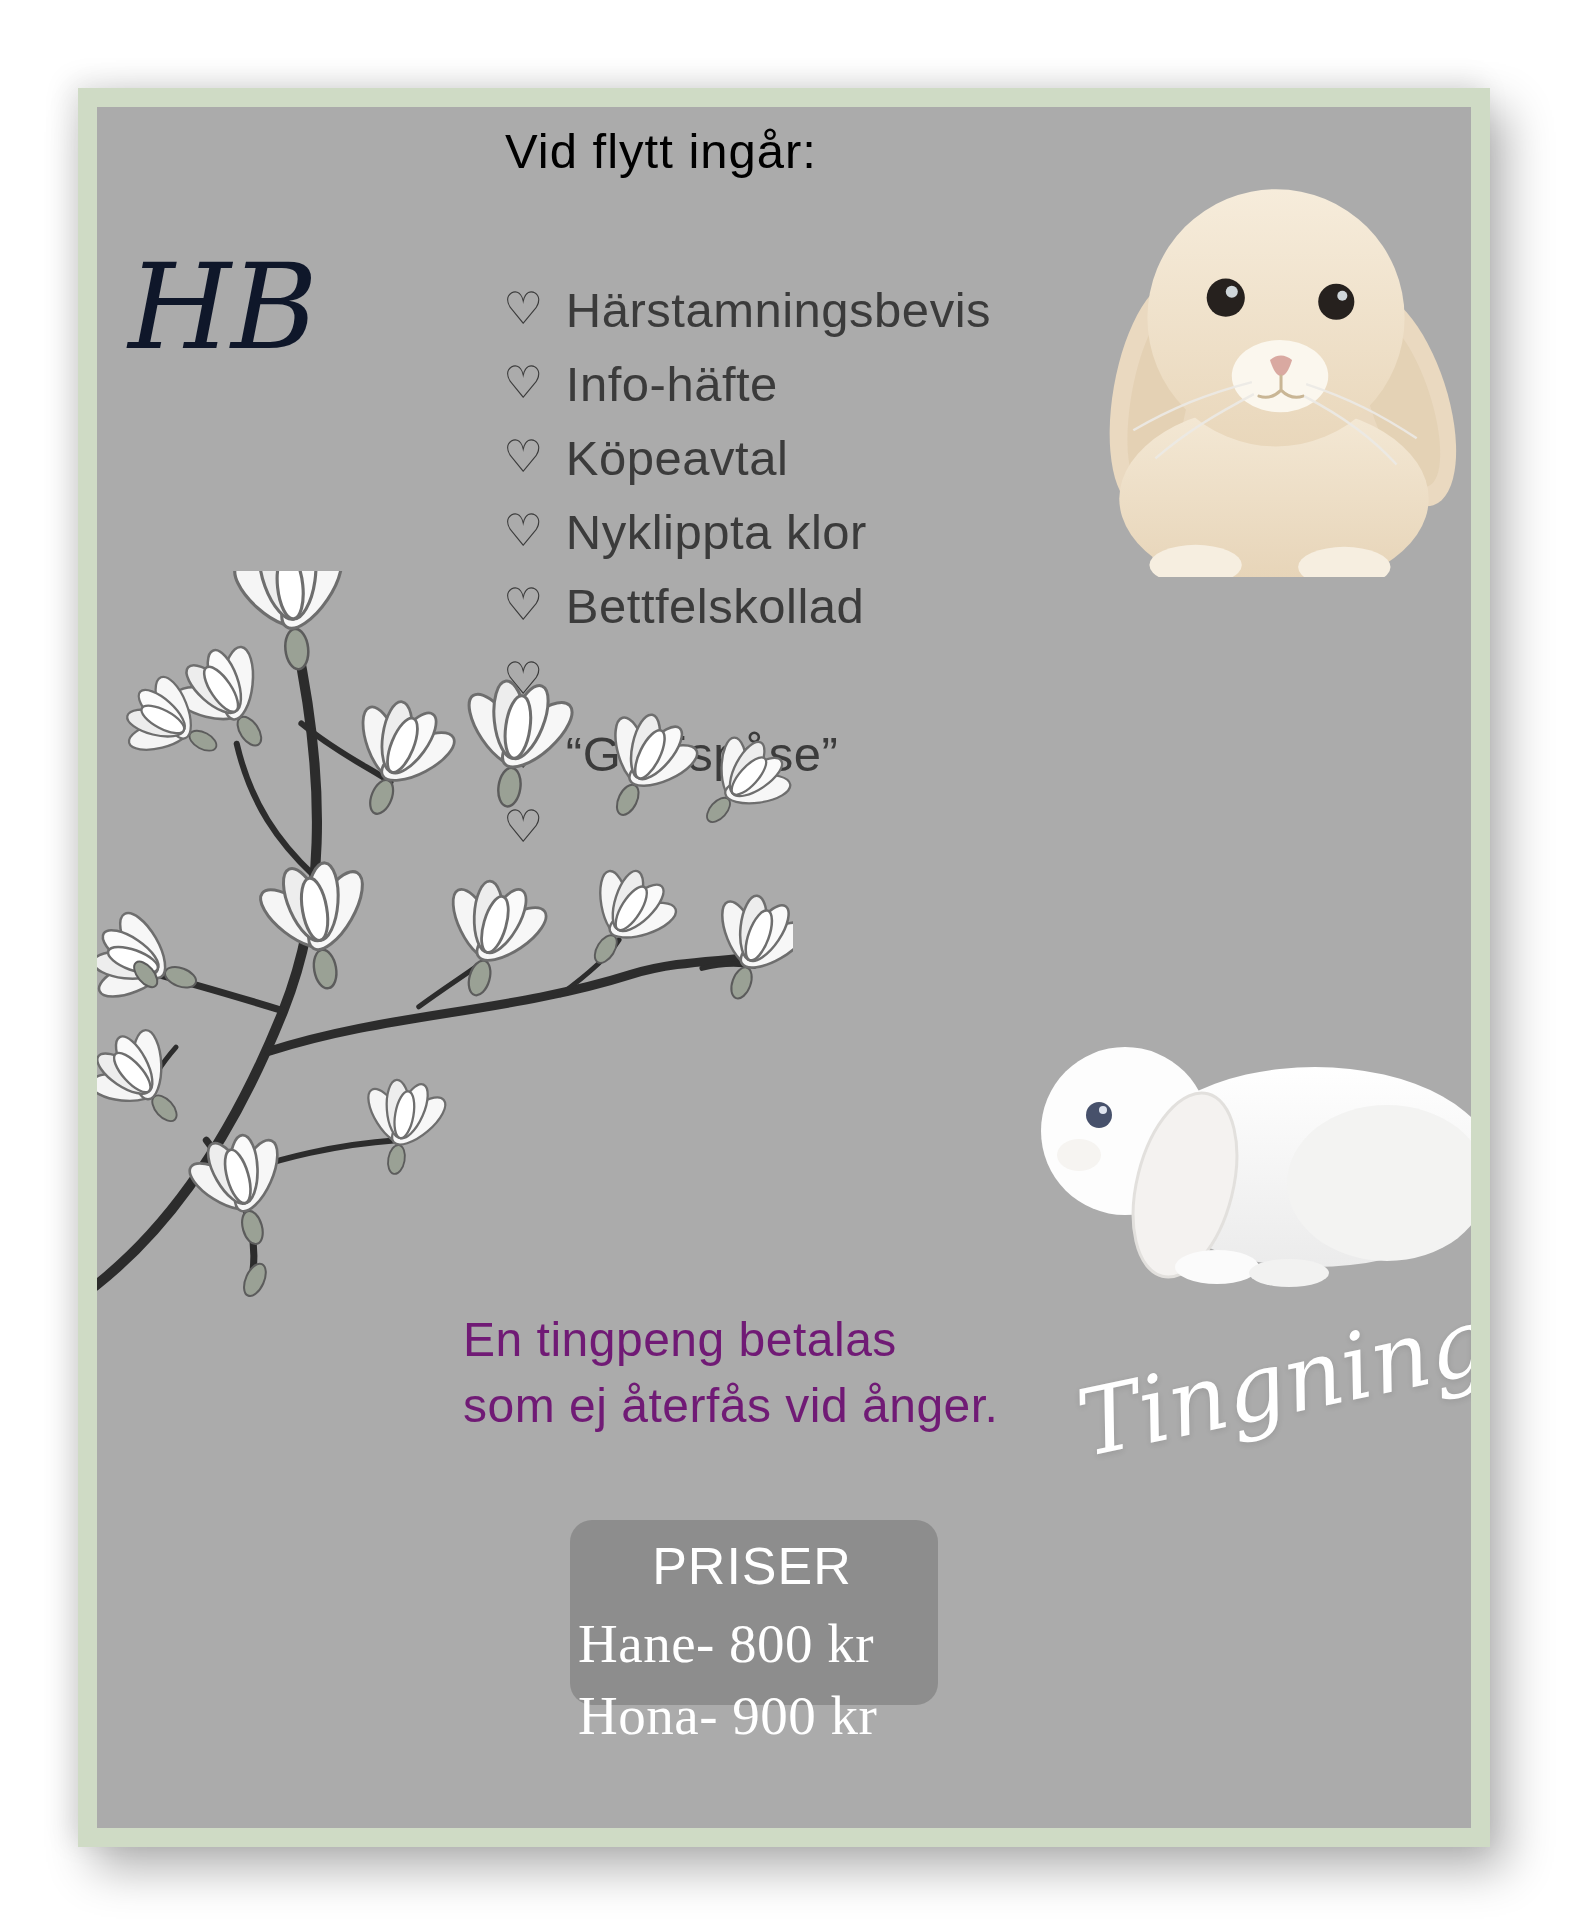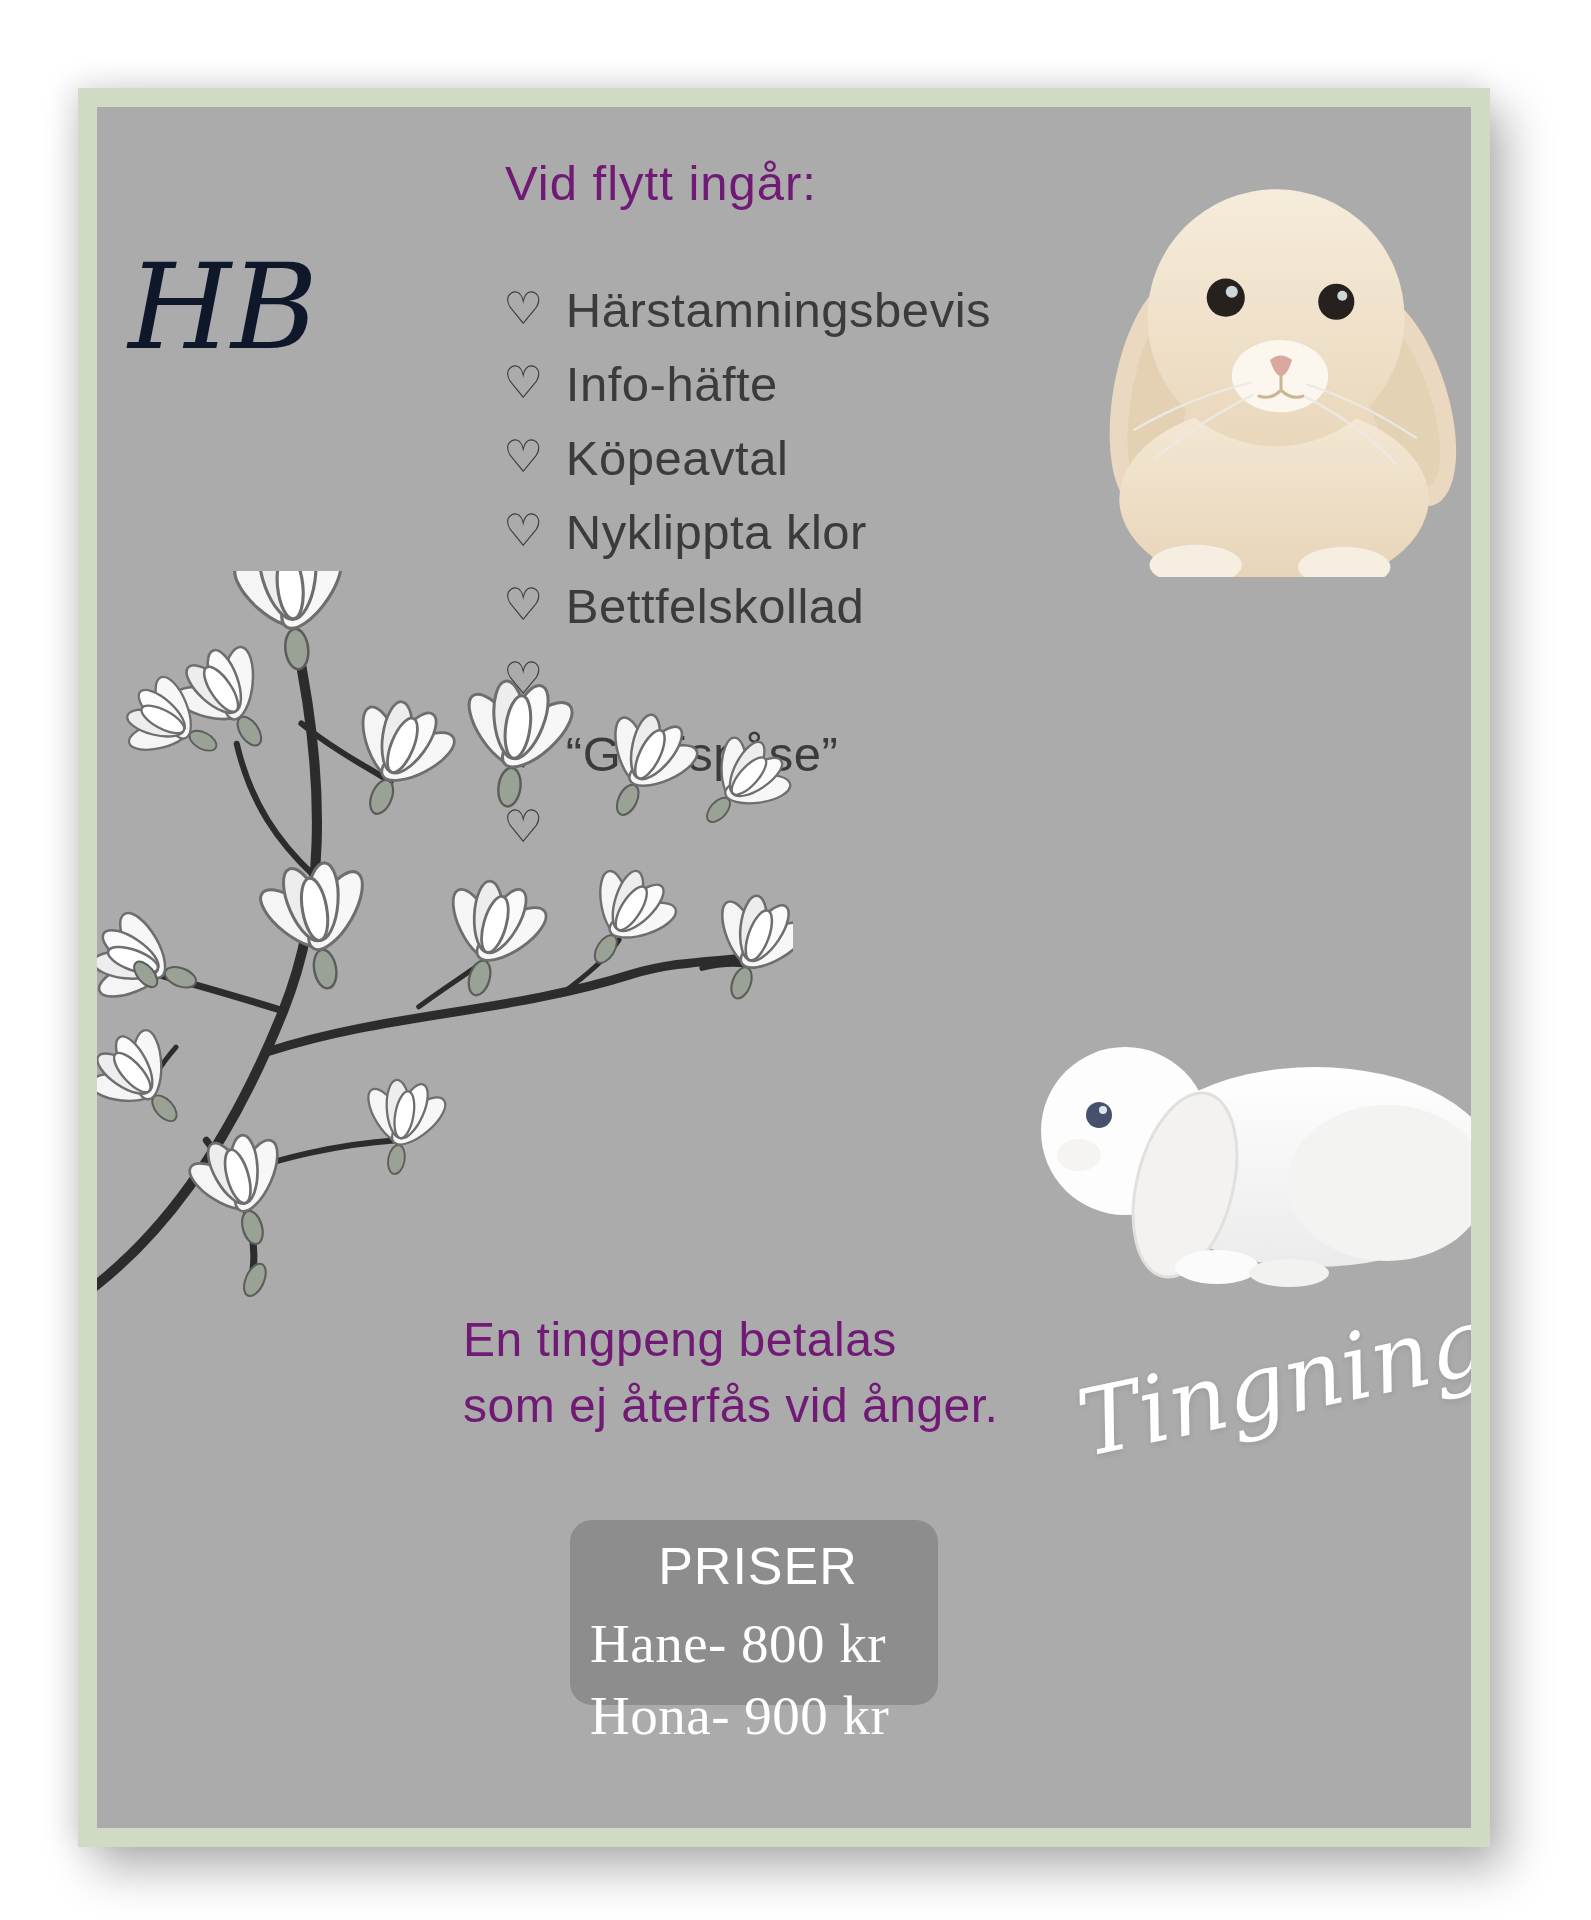--- a/index.html
+++ b/index.html
@@ -12,21 +12,21 @@
     position:absolute;left:78px;top:88px;width:1412px;height:1759px;
     background:#cfdbc5;padding:19px;box-sizing:border-box;
     box-shadow:16px 22px 44px rgba(0,0,0,.30), -8px -6px 26px rgba(0,0,0,.10);
   }
   .inner{
     position:relative;width:100%;height:100%;
     background:#ababab;overflow:hidden;
   }
   .title{
     position:absolute;left:408px;top:16px;
-    font-size:49px;color:#701a75;letter-spacing:1px;white-space:nowrap;margin-top:32px;
+    font-size:49px;color:#000000;letter-spacing:1px;white-space:nowrap;
   }
   .monogram{
     position:absolute;left:8px;top:136px;width:236px;text-align:center;
     font-family:"DejaVu Serif", serif;font-style:italic;
     font-size:118px;color:#0f172a;line-height:1.1;
   }
   .list{
     position:absolute;left:406px;top:166px;margin:0;padding:0;list-style:none;
   }
   .list li{
@@ -40,21 +40,21 @@
   }
   .caption{
     position:absolute;left:966px;top:1222px;width:440px;text-align:center;
     font-family:"DejaVu Serif", serif;font-style:italic;
     font-size:92px;color:#ffffff;transform:rotate(-12deg);
     text-shadow:0 2px 6px rgba(0,0,0,.10);white-space:nowrap;
   }
   .pricebox{
     position:absolute;left:473px;top:1413px;width:368px;height:185px;
     background:#8d8d8d;border-radius:22px;box-sizing:border-box;
-    padding:16px 12px 10px 20px;color:#ffffff;
+    padding:16px 12px 10px 8px;color:#ffffff;
   }
   .pricebox .heading{
     text-align:center;font-size:52px;letter-spacing:1px;margin-bottom:12px;
   }
   .pricebox .row{
     font-size:55px;line-height:72px;letter-spacing:.5px;white-space:nowrap;font-family:Liberation Serif, serif;
   }
   .rabbit-top{position:absolute;left:978px;top:38px;width:402px;height:432px;}
   .rabbit-bottom{position:absolute;left:930px;top:908px;width:460px;height:280px;}
   .magnolia{position:absolute;left:-12px;top:464px;width:708px;height:740px;}

